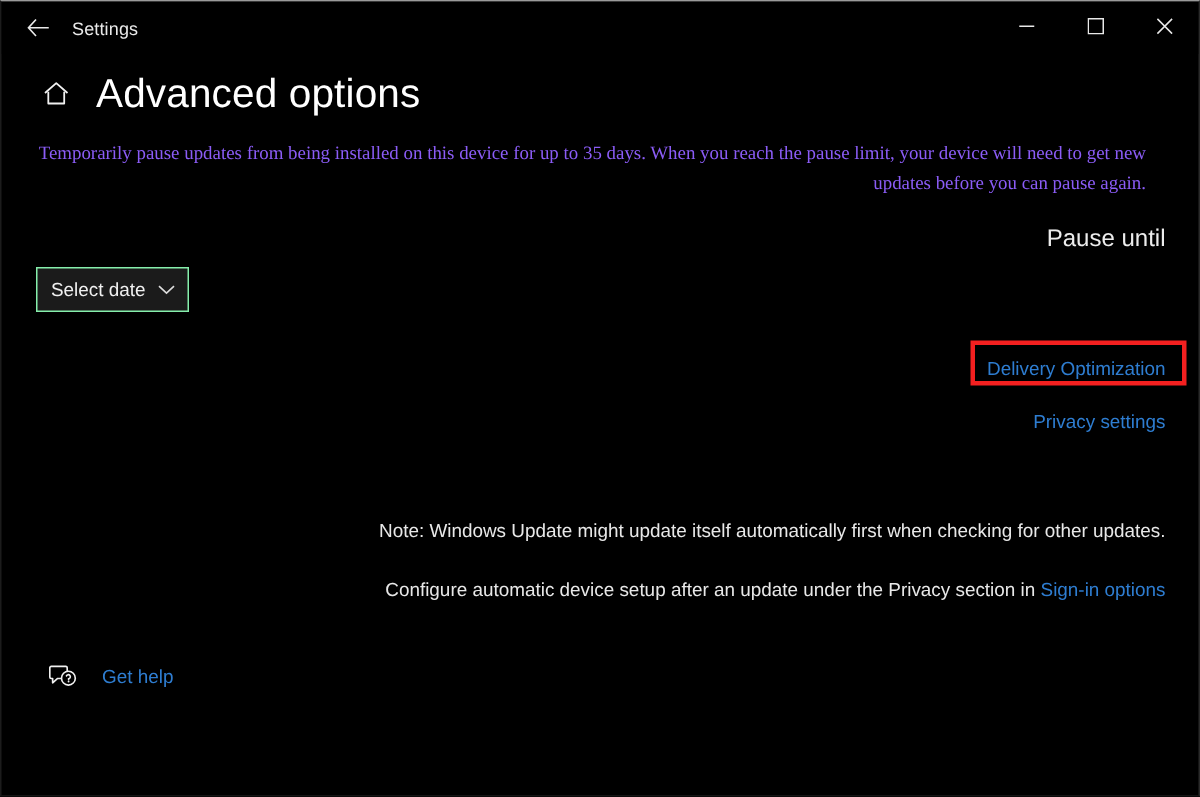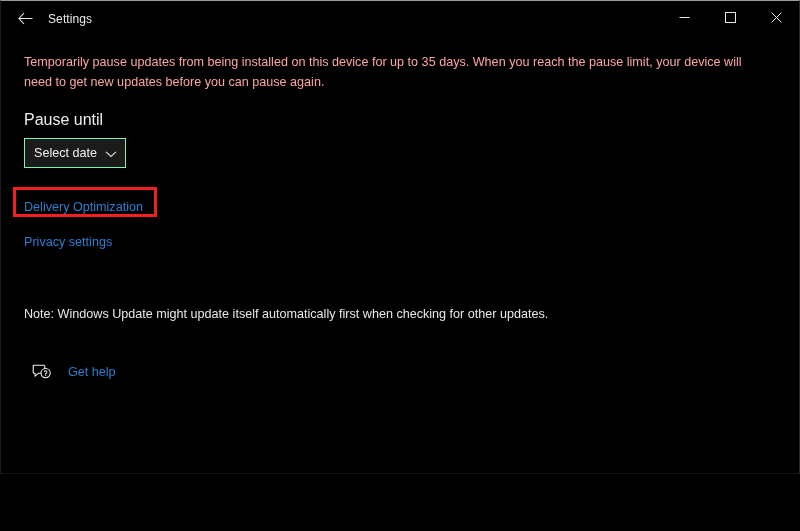--- a/index.html
+++ b/index.html
@@ -14,27 +14,28 @@
     height: 531px;
     overflow: hidden;
     font-family: "Liberation Sans", sans-serif;
     color: #ffffff;
     -webkit-font-smoothing: antialiased;
   }
 
   #window {
     position: relative;
     width: 800px;
-    height: 474px;
+    height: 531px;
     background: #000000;
     border-top: 1px solid #9a9a9a;
     border-left: 1px solid #1c1c1c;
     border-right: 1px solid #2a2a2a;
     border-bottom: 1px solid #141414;
     overflow: hidden;
+    text-align: right;
   }
 
   
   #titlebar {
     position: relative;
     height: 35px;
     background: #000000;
     display: flex;
     align-items: center;
   }
@@ -140,24 +141,25 @@
     font-size: 19px;
     font-weight: 400;
     color: #ffffff;
     margin-top: 30px;
     margin-left: 1px;
     letter-spacing: 0.05px;
   }
   .body-text {
     font-size: 12.6px;
     line-height: 20px;
-    color: #fca5a5;
+    color: #8b5cf6;
     margin-top: 16px;
     margin-left: 1px;
     max-width: 740px;
+    font-family: Liberation Serif, serif;
   }
   .field-label {
     font-size: 16px;
     color: #ececec;
     margin-top: 19px;
     margin-left: 1px;
   }
 
   
   .dropdown {
@@ -282,20 +284,29 @@
             <path d="M0.6 0.6 L10.4 10.4 M10.4 0.6 L0.6 10.4" stroke="#e9e9e9" stroke-width="1"></path>
           </svg>
         </span>
       </div>
     </div>
   </div>
 
   <div id="content">
 
     
+    <div class="page-header">
+      <div class="home-icon">
+        <svg width="19" height="19" viewBox="0 0 19 19">
+          <path d="M2 9 L9.5 2.4 L17 9" fill="none" stroke="#f0f0f0" stroke-width="1.2" stroke-linejoin="round"></path>
+          <path d="M4.2 8.2 V16 H14.8 V8.2" fill="none" stroke="#f0f0f0" stroke-width="1.2" stroke-linejoin="round"></path>
+        </svg>
+      </div>
+      <div class="page-title">Advanced options</div>
+    </div>
 
     
 
     
 
     <div class="body-text">Temporarily pause updates from being installed on this device for up to 35 days. When you reach the pause limit, your device will need to get new updates before you can pause again.</div>
 
     <div class="field-label">Pause until</div>
 
     <div class="dropdown">
@@ -313,20 +324,21 @@
       <div class="annotation-box" style="border-color: rgb(244, 32, 32);"></div>
     </div>
 
     <div id="link-privacy-wrap">
       <a class="link link-block" href="#">Privacy settings</a>
     </div>
 
     
     <div class="note-text">Note: Windows Update might update itself automatically first when checking for other updates.</div>
 
+    <div class="configure-text"><span>Configure automatic device setup after an update under the Privacy section in </span><a class="link" href="#">Sign-in options</a></div>
 
     
     <div class="get-help">
       <span class="help-icon">
         <svg width="20" height="17" viewBox="0 0 20 17">
           <path d="M2.2 1.2 H11.8 A1 1 0 0 1 12.8 2.2 V8.3 A1 1 0 0 1 11.8 9.3 H6.4 L3.1 12.2 V9.3 H2.2 A1 1 0 0 1 1.2 8.3 V2.2 A1 1 0 0 1 2.2 1.2 Z" fill="none" stroke="#f0f0f0" stroke-width="1.1" stroke-linejoin="round"></path>
           <circle cx="13.6" cy="9.1" r="4.6" fill="#000000" stroke="#f0f0f0" stroke-width="1.1"></circle>
           <path d="M12.3 7.6 a1.35 1.35 0 1 1 1.45 1.85 v0.7" fill="none" stroke="#f0f0f0" stroke-width="1.05" stroke-linecap="round"></path>
           <circle cx="13.72" cy="11.3" r="0.62" fill="#f0f0f0"></circle>
         </svg>

